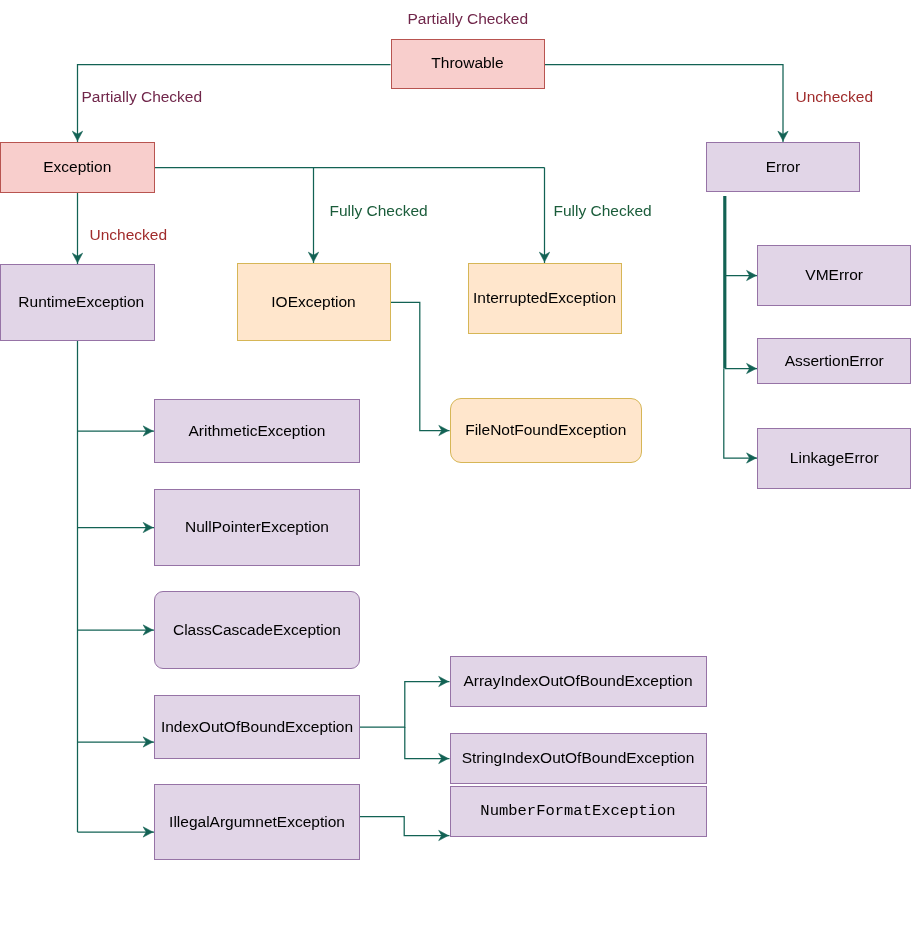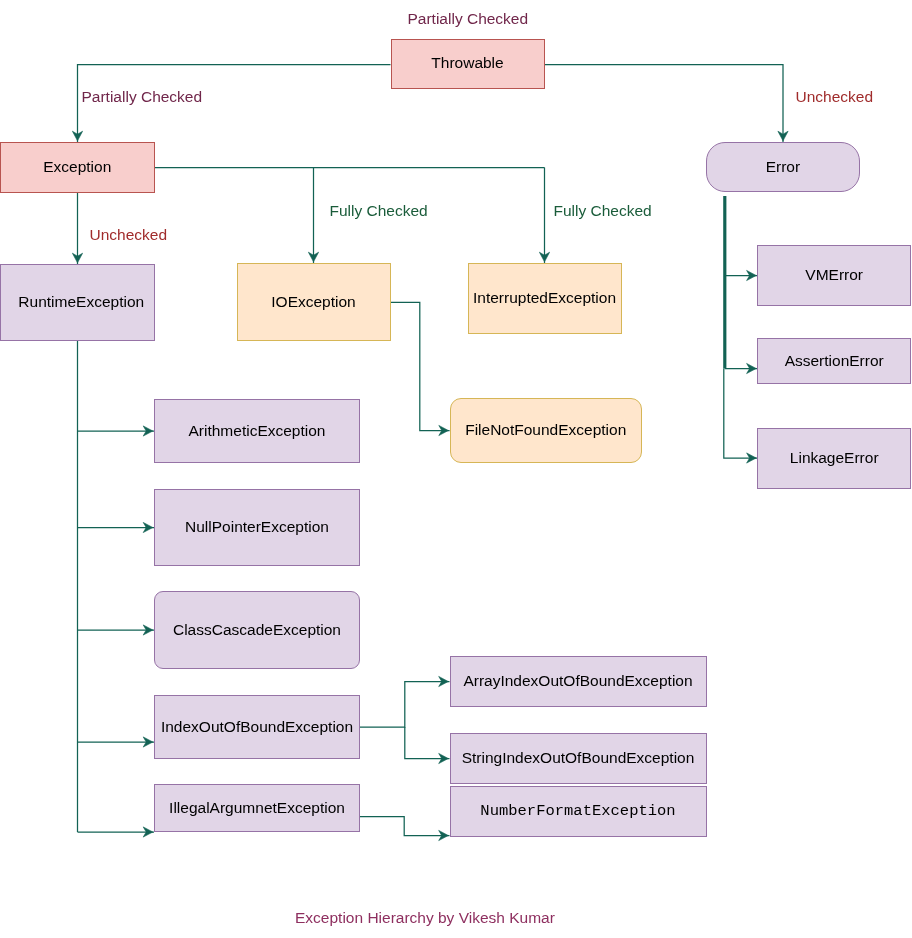--- a/index.html
+++ b/index.html
@@ -101,21 +101,21 @@
         <polygon points="756.20,458.00 746.60,452.90 749.60,458.00 746.60,463.10" fill="#126254" stroke="#126254" stroke-width="0.6" stroke-linejoin="miter"></polygon>
       </g>
     </svg>
   <div id="node-layer">
       <div class="node red" style="left: 390.5px; top: 38.5px; width: 154px; height: 50.5px;">
         <span>Throwable</span>
       </div>
       <div class="node red" style="left: 0px; top: 142px; width: 154.5px; height: 51px;">
         <span>Exception</span>
       </div>
-      <div class="node purple" style="left: 705.9px; top: 142px; width: 154px; height: 50px; border-radius: 19px;">
+      <div class="node purple" style="left: 705.9px; top: 142px; width: 154px; height: 50px;">
         <span>Error</span>
       </div>
       <div class="node purple" style="left: 0px; top: 264px; width: 154.5px; height: 77px; padding-left: 8px;">
         <span>RuntimeException</span>
       </div>
       <div class="node orange" style="left: 236.5px; top: 263px; width: 154px; height: 78px;">
         <span>IOException</span>
       </div>
       <div class="node orange" style="left: 467.5px; top: 263px; width: 154px; height: 71px;">
         <span>InterruptedException</span>
@@ -128,21 +128,21 @@
       </div>
       <div class="node purple" style="left: 154px; top: 489px; width: 206px; height: 77px;">
         <span>NullPointerException</span>
       </div>
       <div class="node purple" style="left: 154px; top: 591px; width: 206px; height: 78px; border-radius: 9px;">
         <span>ClassCascadeException</span>
       </div>
       <div class="node purple" style="left: 154px; top: 695px; width: 206px; height: 64px;">
         <span>IndexOutOfBoundException</span>
       </div>
-      <div class="node purple" style="left: 154px; top: 784px; width: 206px; height: 48px;">
+      <div class="node purple" style="left: 154px; top: 784px; width: 206px; height: 76px;">
         <span>IllegalArgumnetException</span>
       </div>
       <div class="node purple" style="left: 449.5px; top: 656px; width: 257px; height: 51px;">
         <span>ArrayIndexOutOfBoundException</span>
       </div>
       <div class="node purple" style="left: 449.5px; top: 733px; width: 257px; height: 51px;">
         <span>StringIndexOutOfBoundException</span>
       </div>
       <div class="node purple" style="left: 449.5px; top: 786px; width: 257px; height: 51px; font-family: Liberation Mono, monospace;">
         <span>NumberFormatException</span>
@@ -158,14 +158,13 @@
       </div>
     </div>
   <div id="label-layer">
       <div class="edge-label" style="left: 407.5px; top: 10.8px; color: rgb(112, 38, 74);">Partially Checked</div>
       <div class="edge-label" style="left: 81.5px; top: 88.6px; color: rgb(112, 38, 74);">Partially Checked</div>
       <div class="edge-label" style="left: 795.5px; top: 88.6px; color: rgb(160, 44, 44);">Unchecked</div>
       <div class="edge-label" style="left: 89.5px; top: 227.3px; color: rgb(160, 44, 44);">Unchecked</div>
       <div class="edge-label" style="left: 329.5px; top: 202.8px; color: rgb(26, 92, 58);">Fully Checked</div>
       <div class="edge-label" style="left: 553.5px; top: 202.8px; color: rgb(26, 92, 58);">Fully Checked</div>
     </div>
-  <div class="caption" id="caption" style="left: 295px; top: 909.5px; color: rgb(142, 47, 95);">Exception Hierarchy by Vikesh Kumar</div>
 </div>
 
 </body></html>

